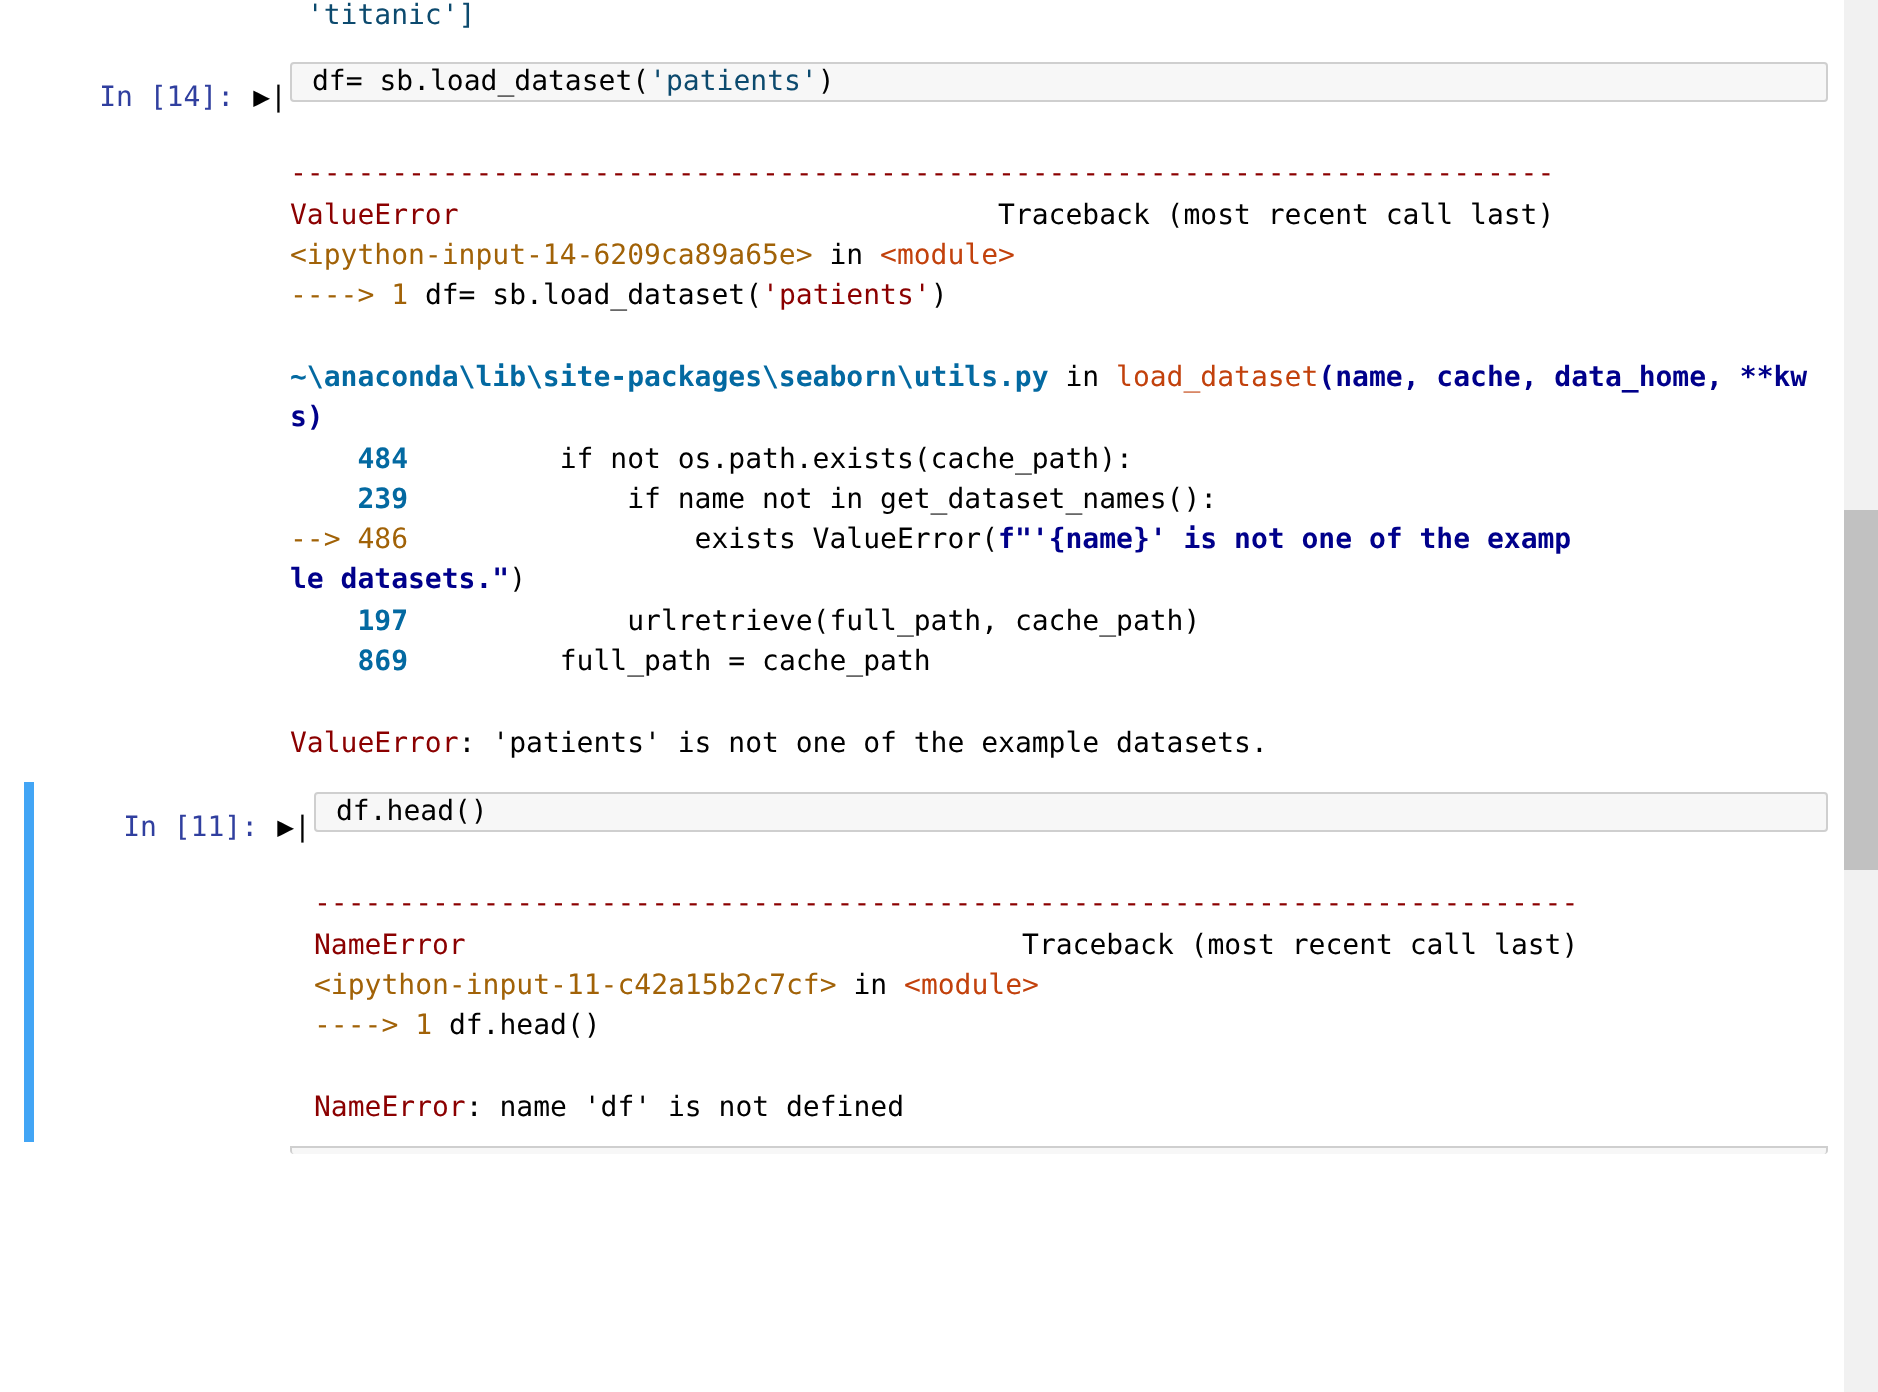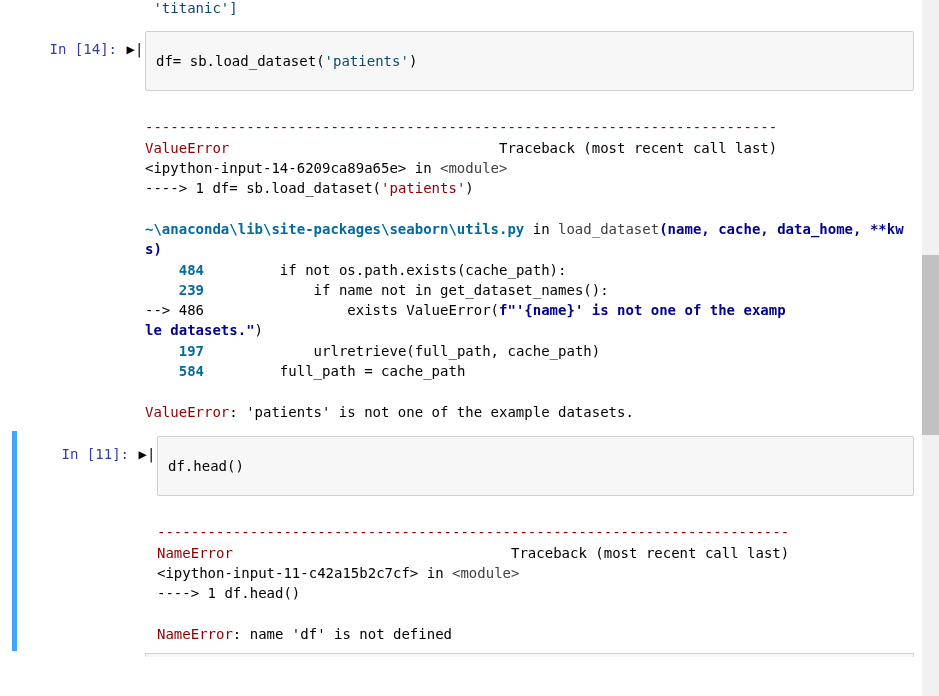--- a/index.html
+++ b/index.html
@@ -49,41 +49,41 @@
   }
   .main-col {
     flex: 1;
     min-width: 0;
     padding-right: 25px;
   }
   .input-area {
     border: 1px solid #cfcfcf;
     border-radius: 2px;
     background: #f7f7f7;
-    padding: 20px 10px;
+    padding: 0 10px;
     font-family: "DejaVu Sans Mono", Menlo, Consolas, monospace;
     font-size: 14px;
     line-height: 1.3;
     white-space: pre;
     overflow: hidden;
   }
   .output-area {
     font-family: "DejaVu Sans Mono", Menlo, Consolas, monospace;
     font-size: 14px;
     line-height: 1.45;
     white-space: pre-wrap;
     word-break: break-all;
     padding: 6px 0 2px 0;
   }
   
   .s-str   { color: #0c4a6e; } 
   .ansi-red-fg    { color: #8b0000; }
-  .ansi-green-fg  { color: #000000; }
+  .ansi-green-fg  { color: #a16207; }
   .ansi-green-bold{ color: #0369a1; font-weight: bold; }
-  .ansi-cyan-fg   { color: #404040; text-align: right; }
+  .ansi-cyan-fg   { color: #c2410c; text-align: right; }
   .ansi-blue-bold { color: #00008b; font-weight: bold; }
   .top-output {
     font-family: "DejaVu Sans Mono", Menlo, Consolas, monospace;
     font-size: 14px;
     padding: 0 0 8px 145px;
     white-space: pre;
   }
   .scrollbar-track {
     position: absolute;
     right: 0;
@@ -124,21 +124,21 @@
 <span class="ansi-red-fg">ValueError</span>                                <span>Traceback (most recent call last)</span>
 <span class="ansi-green-fg">&lt;ipython-input-14-6209ca89a65e&gt;</span><span> in </span><span class="ansi-cyan-fg">&lt;module&gt;</span>
 <span class="ansi-green-fg">----&gt; 1</span><span> df= sb.load_dataset(</span><span class="ansi-red-fg">'patients'</span><span>)</span>
 
 <span class="ansi-green-bold">~\anaconda\lib\site-packages\seaborn\utils.py</span><span> in </span><span class="ansi-cyan-fg">load_dataset</span><span class="ansi-blue-bold">(name, cache, data_home, **kws)</span>
 <span class="ansi-green-bold">    484</span><span>         if not os.path.exists(cache_path):</span>
 <span class="ansi-green-bold">    239</span><span>             if name not in get_dataset_names():</span>
 <span class="ansi-green-fg">--&gt; 486</span><span>                 exists ValueError(</span><span class="ansi-blue-bold">f"'{name}' is not one of the examp</span>
 <span class="ansi-blue-bold">le datasets."</span><span>)</span>
 <span class="ansi-green-bold">    197</span><span>             urlretrieve(full_path, cache_path)</span>
-<span class="ansi-green-bold">    584</span><span>         full_path = cache_path</span>
+<span class="ansi-green-bold">    869</span><span>         full_path = cache_path</span>
 
 <span class="ansi-red-fg">ValueError</span><span>: 'patients' is not one of the example datasets.</span>
 </div>
     </div>
   </div>
 
   <div class="cell selected">
     <div class="prompt-col in-prompt">In [11]:</div>
     <div class="run-icon-col">▶|</div>
     <div class="main-col">

